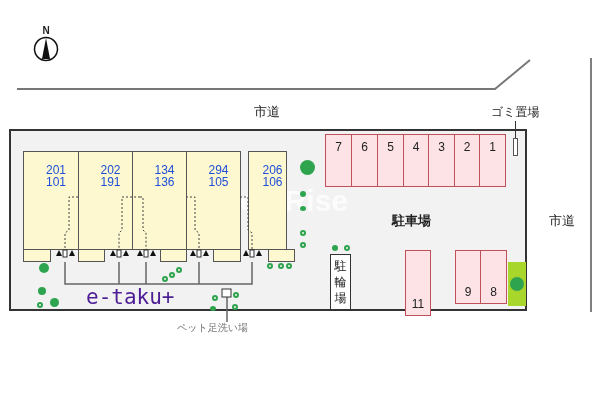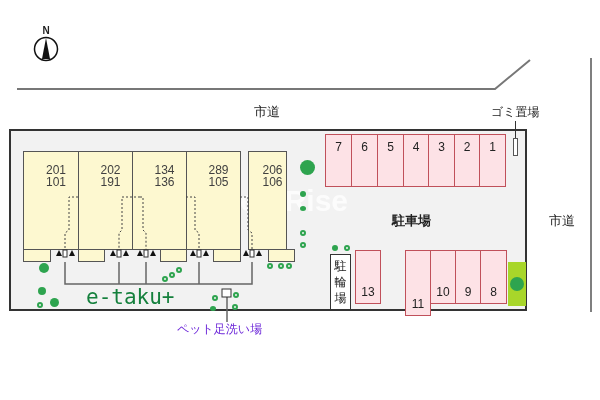--- a/index.html
+++ b/index.html
@@ -2,21 +2,21 @@
 <html><head>
 <meta charset="utf-8">
 <style>
   html, body { margin:0; padding:0; }
   body { width:600px; height:400px; background:#ffffff; position:relative; overflow:hidden;
          font-family:"DejaVu Sans", "Liberation Sans", sans-serif; color:#222; }
   .abs { position:absolute; }
   .site { left:9px; top:129px; width:518px; height:182px; background:#f2f2f2; border:2px solid #333; box-sizing:border-box; }
   .road-label { font-size:13px; color:#222; }
   .building-unit { position:absolute; top:151px; height:99px; background:#fdf8d0; border:1px solid #555; box-sizing:border-box; }
-  .unit-num { position:absolute; top:12px; left:0; right:0; text-align:center; font-size:12px; line-height:12px; color:#404040; font-family:"Liberation Sans", sans-serif;padding-left:10px; }
+  .unit-num { position:absolute; top:12px; left:0; right:0; text-align:center; font-size:12px; line-height:12px; color:#1d4ed8; font-family:"Liberation Sans", sans-serif;padding-left:10px; }
   .porch { position:absolute; top:249px; height:13px; background:#fdf8d0; border:1px solid #555; box-sizing:border-box; }
   .stall { position:absolute; background:#fde2e6; border:1px solid #c0505a; box-sizing:border-box; }
   .stall-num { position:absolute; left:0; right:0; text-align:center; font-size:12px; font-family:"Liberation Sans", sans-serif; color:#222; }
   .tree { position:absolute; border-radius:50%; background:#2ea44f; }
   .shrub { position:absolute; border-radius:50%; border:2px solid #2ea44f; background:#f2f2f2; box-sizing:border-box; }
   .watermark { font-size:30px; font-weight:bold; color:rgba(255,255,255,0.75); font-family:"Liberation Sans", sans-serif; }
 </style>
 </head>
 <body>
 
@@ -42,21 +42,21 @@
 <div class="building-unit" style="left:23px;width:56px;">
   <div class="unit-num"><span>201</span><br><span>101</span></div>
 </div>
 <div class="building-unit" style="left:78px;width:55px;">
   <div class="unit-num"><span>202</span><br><span>191</span></div>
 </div>
 <div class="building-unit" style="left:132px;width:55px;">
   <div class="unit-num"><span>134</span><br><span>136</span></div>
 </div>
 <div class="building-unit" style="left:186px;width:55px;">
-  <div class="unit-num"><span>289</span><br><span>105</span></div>
+  <div class="unit-num"><span>294</span><br><span>105</span></div>
 </div>
 <div class="building-unit" style="left:248px;width:39px;">
   <div class="unit-num"><span>206</span><br><span>106</span></div>
 </div>
 
 <div class="porch" style="left:23px;width:28px;"></div>
 <div class="porch" style="left:78px;width:27px;"></div>
 <div class="porch" style="left:160px;width:27px;"></div>
 <div class="porch" style="left:213px;width:28px;"></div>
 <div class="porch" style="left:268px;width:27px;"></div>
@@ -91,23 +91,23 @@
   <g fill="#fff" stroke="#333" stroke-width="1">
     <rect x="63" y="250" width="4" height="7"></rect>
       <rect x="117" y="250" width="4" height="7"></rect>
     <rect x="144" y="250" width="4" height="7"></rect>
       <rect x="197" y="250" width="4" height="7"></rect>
     <rect x="250" y="250" width="4" height="7"></rect>
   </g>
   <rect x="222" y="289" width="9" height="8" fill="#fff" stroke="#333" stroke-width="1"></rect>
 </svg>
 
-<div class="abs" style="left:86px;top:286px;font-size:21px;line-height:22px;font-family:'DejaVu Sans Mono',monospace;color:#15803d;">e-taku+</div>
+<div class="abs" style="left:86px;top:286px;font-size:21px;line-height:22px;font-family:'DejaVu Sans Mono',monospace;color:#4c1d95;">e-taku+</div>
 
-<div class="abs" style="left:177px;top:321px;font-size:12px;color:#6d28d9;">ペット足洗い場</div>
+<div class="abs" style="left:177px;top:321px;font-size:10px;color:#737373;">ペット足洗い場</div>
 
 <div class="abs" style="left:325px;top:134px;width:181px;height:53px;">
   <div class="stall" style="left:0;top:0;width:27px;height:53px;">
       <div class="stall-num" style="top:5px;">7</div>
     </div>
   <div class="stall" style="left:26px;top:0;width:27px;height:53px;">
       <div class="stall-num" style="top:5px;">6</div>
     </div>
   <div class="stall" style="left:52px;top:0;width:27px;height:53px;">
       <div class="stall-num" style="top:5px;">5</div>
@@ -132,28 +132,22 @@
 
 <div class="abs" style="left:392px;top:212px;font-size:13px;color:#222;font-weight:bold;">駐車場</div>
 
 <div class="abs" style="left:330px;top:254px;width:21px;height:56px;border:1px solid #333;background:#fff;box-sizing:border-box;text-align:center;font-size:12px;line-height:16px;padding-top:3px;">
   <div>駐</div>
   <div>輪</div>
   <div>場</div>
 </div>
 
 <div class="abs" style="left:355px;top:250px;width:152px;height:54px;">
-  <div class="stall" style="left:0;top:0;width:26px;height:54px;">
-      <div class="stall-num" style="bottom:4px;">13</div>
-    </div>
   <div class="stall" style="left:50px;top:0;width:26px;height:66px;">
       <div class="stall-num" style="bottom:4px;">11</div>
-    </div>
-  <div class="stall" style="left:75px;top:0;width:26px;height:54px;">
-      <div class="stall-num" style="bottom:4px;">10</div>
     </div>
   <div class="stall" style="left:100px;top:0;width:26px;height:54px;">
       <div class="stall-num" style="bottom:4px;">9</div>
     </div>
   <div class="stall" style="left:125px;top:0;width:27px;height:54px;">
       <div class="stall-num" style="bottom:4px;">8</div>
     </div>
 </div>
 
 <div class="abs" style="left:508px;top:262px;width:18px;height:44px;background:#a8d62a;">

